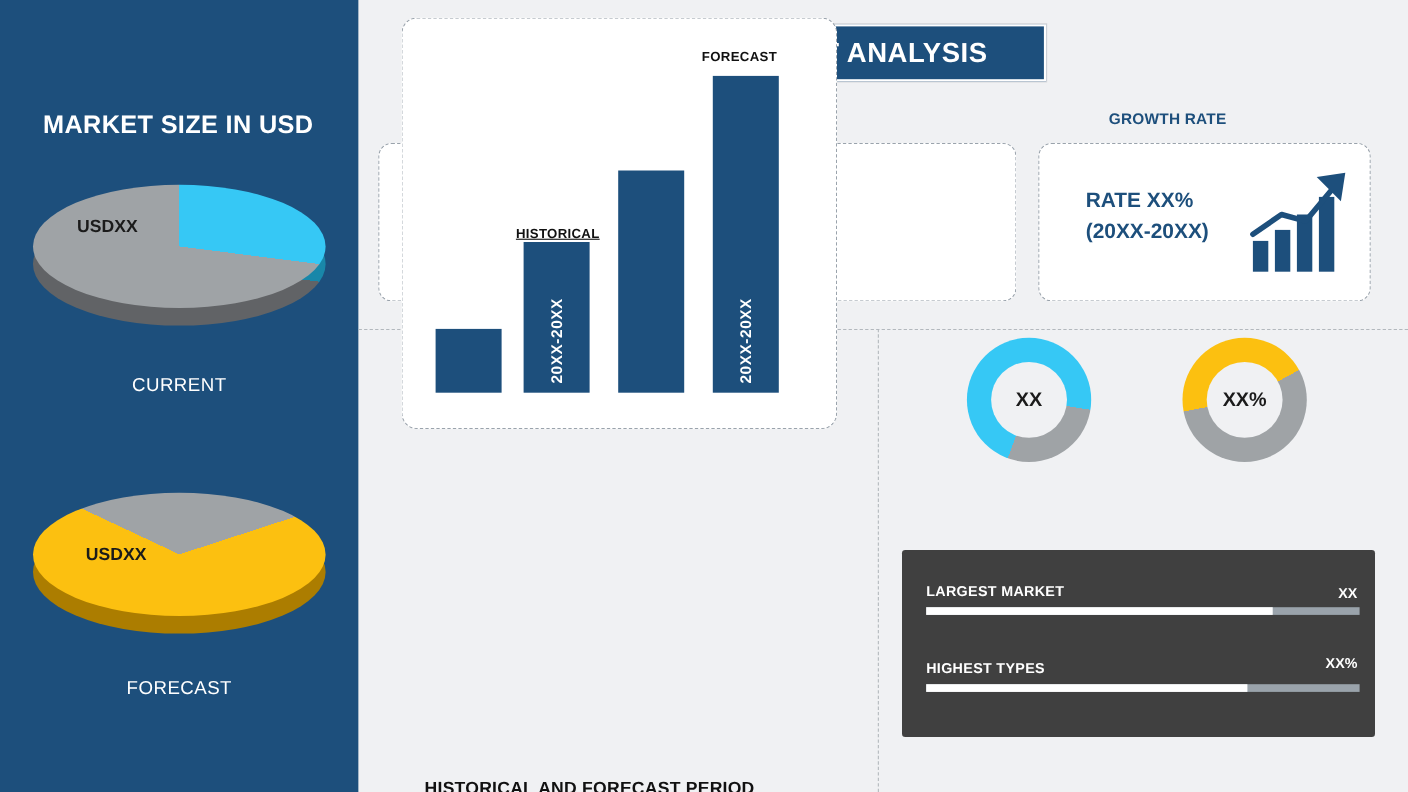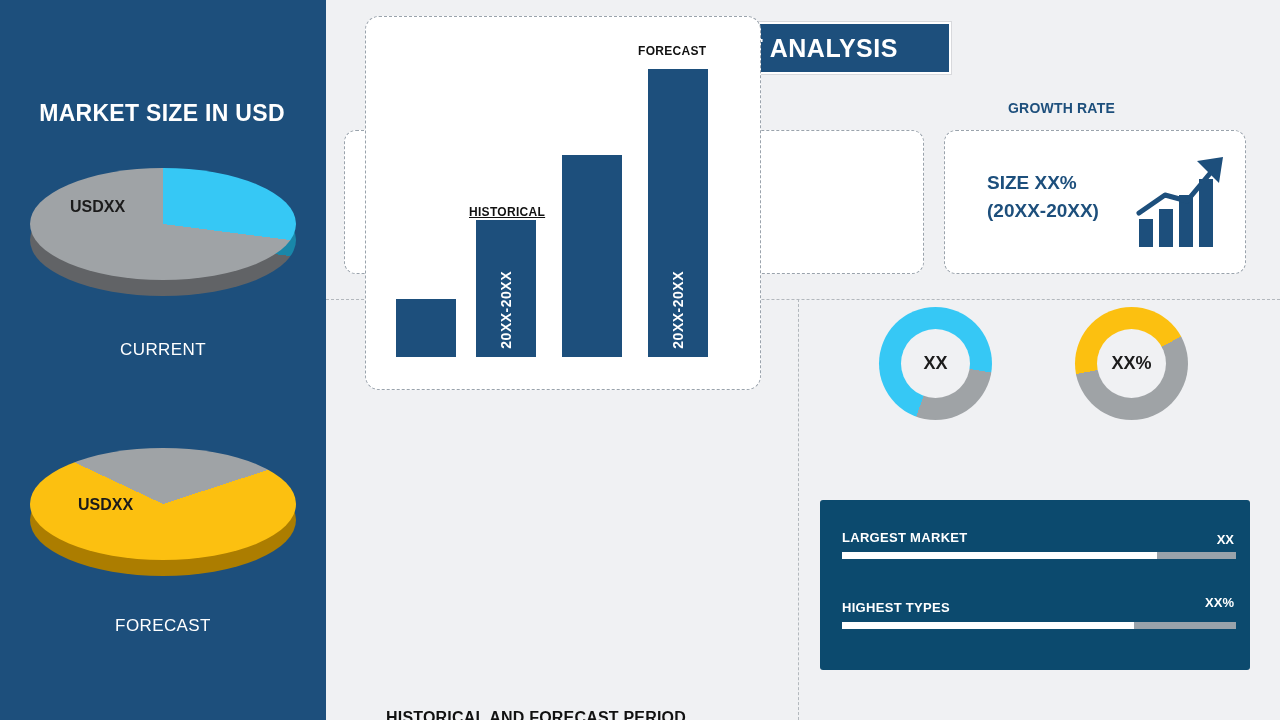--- a/index.html
+++ b/index.html
@@ -218,21 +218,21 @@
     align-items: center;
     justify-content: center;
     color: #1b1b1b;
     font-size: 18px;
     font-weight: bold;
   }
 
   
   .stats-card {
     position: absolute;
-    background: #0c4a6e;
+    background: #404040;
     border-radius: 3px;
   }
   .stat-label {
     position: absolute;
     color: #ffffff;
     font-size: 13px;
     font-weight: bold;
     letter-spacing: 0.3px;
   }
   .stat-value {
@@ -292,21 +292,21 @@
         <div class="bullet-item">• <span>Skin Care</span></div>
         <div class="bullet-item">• <span>Hair Care</span></div>
         <div class="bullet-item">• <span>Lip Care</span></div>
         <div class="bullet-item">• <span>Oral Care</span></div>
       </div>
     </div>
 
     <div class="sec-title" style="left:682px; top:100px;">GROWTH RATE</div>
     <div class="dashed-box" style="left:618px; top:130px; width:300px; height:142px;">
       <div class="cagr-text">
-        <span>SIZE XX%</span><br>
+        <span>RATE XX%</span><br>
         <span>(20XX-20XX)</span>
       </div>
       <svg style="position:absolute; left:190px; top:20px;" width="100" height="100" viewBox="0 0 100 100">
         <rect x="4" y="68" width="14" height="28" fill="#1d4f7c"></rect>
         <rect x="24" y="58" width="14" height="38" fill="#1d4f7c"></rect>
         <rect x="44" y="44" width="14" height="52" fill="#1d4f7c"></rect>
         <rect x="64" y="28" width="14" height="68" fill="#1d4f7c"></rect>
         <path d="M4 62 L30 44 L52 50 L82 14" stroke="#1d4f7c" stroke-width="5" fill="none" stroke-linecap="round" stroke-linejoin="round"></path>
         <path d="M62 10 L88 6 L84 32 Z" fill="#1d4f7c"></path>
       </svg>

